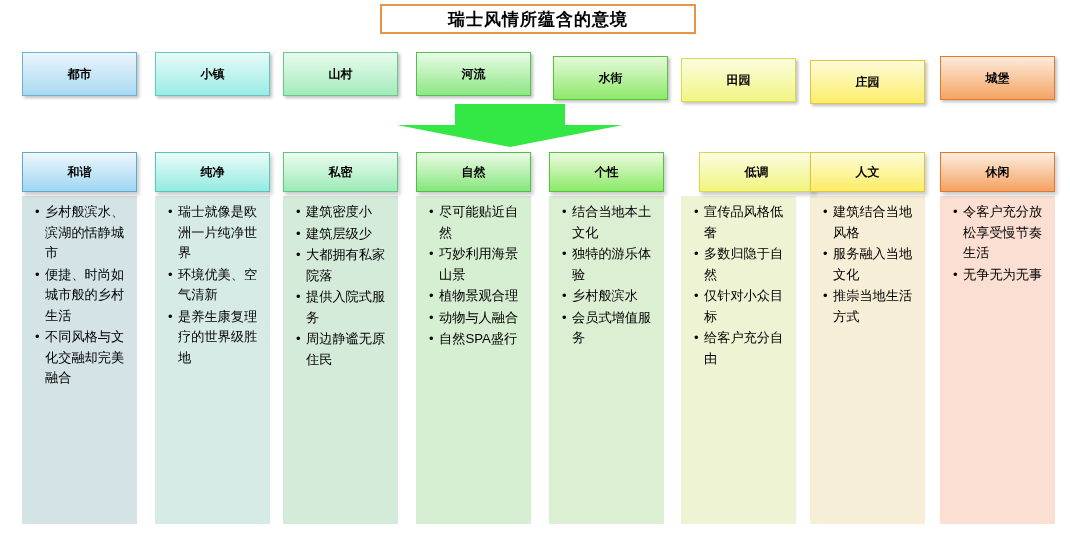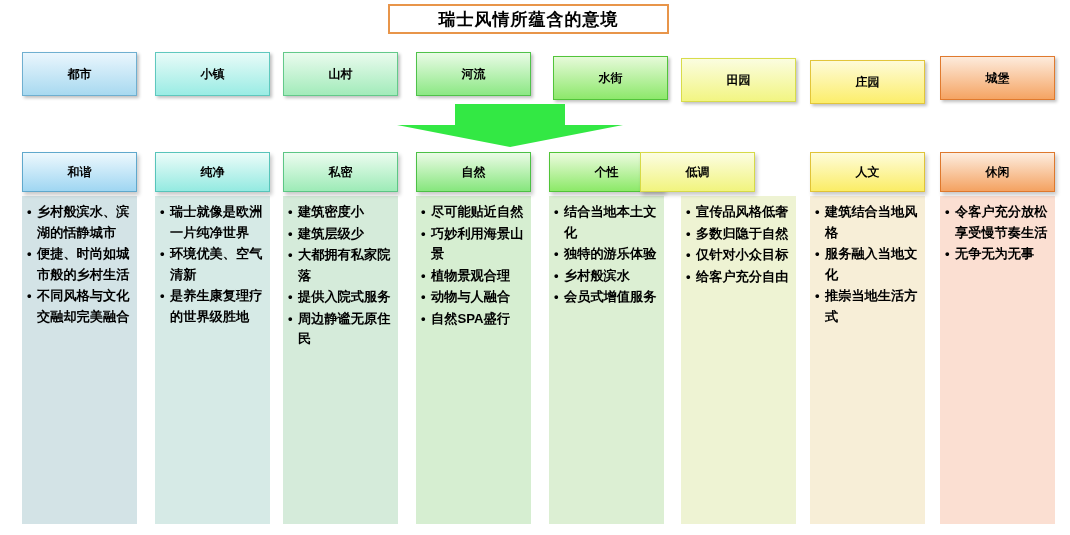--- a/index.html
+++ b/index.html
@@ -8,22 +8,22 @@
     background:#ffffff;
     font-family:"Liberation Sans","DejaVu Sans",sans-serif;
     overflow:hidden;
     position:relative;
   }
   #canvas{position:relative;width:1070px;height:535px;}
 
   
   .title-box{
     position:absolute;
-    left:388px;top:4px;
-    width:281px;height:30px;
+    left:380px;top:4px;
+    width:316px;height:30px;
     border:2px solid #E8954A;
     background:#ffffff;
     display:flex;align-items:center;justify-content:center;
     box-sizing:border-box;
   }
   .title-text{
     font-size:17px;font-weight:bold;color:#000000;
     letter-spacing:1px;
   }
 
@@ -59,23 +59,22 @@
   }
   .colhead-label{font-size:12px;font-weight:bold;color:#000;}
 
   
   .colbody{
     position:absolute;
     width:115px;
     top:196px;
     height:328px;
     box-sizing:border-box;
-    padding:6px 4px 4px 4px;
+    padding:6px 4px 4px 12px;
     z-index:1;
-    font-weight:bold;
   }
   .bullets{margin:0;padding:0;list-style:none;}
   .bullets li{
     position:relative;
     padding-left:11px;
     margin:0 0 1px 0;
     font-size:13.2px;
     line-height:20.5px;
     color:#000;
     letter-spacing:0px;
@@ -188,21 +187,21 @@
         <span class="colhead-label">个性</span>
       </div>
       <div class="colbody" style="left: 681px; background: rgb(238, 243, 211);">
         <ul class="bullets">
           <li>宣传品风格低奢</li>
           <li>多数归隐于自然</li>
           <li>仅针对小众目标</li>
           <li>给客户充分自由</li>
         </ul>
       </div>
-      <div class="colhead" style="left: 640px; top: 152px; border-color: rgb(214, 218, 71); background: linear-gradient(rgb(252, 253, 226) 0%, rgb(241, 244, 126) 100%);">
+      <div class="colhead" style="left: 699px; top: 152px; border-color: rgb(214, 218, 71); background: linear-gradient(rgb(252, 253, 226) 0%, rgb(241, 244, 126) 100%);">
         <span class="colhead-label">低调</span>
       </div>
       <div class="colbody" style="left: 810px; background: rgb(247, 238, 215);">
         <ul class="bullets">
           <li>建筑结合当地风格</li>
           <li>服务融入当地文化</li>
           <li>推崇当地生活方式</li>
         </ul>
       </div>
       <div class="colhead" style="left: 810px; top: 152px; border-color: rgb(224, 195, 55); background: linear-gradient(rgb(254, 252, 218) 0%, rgb(251, 237, 102) 100%);">

